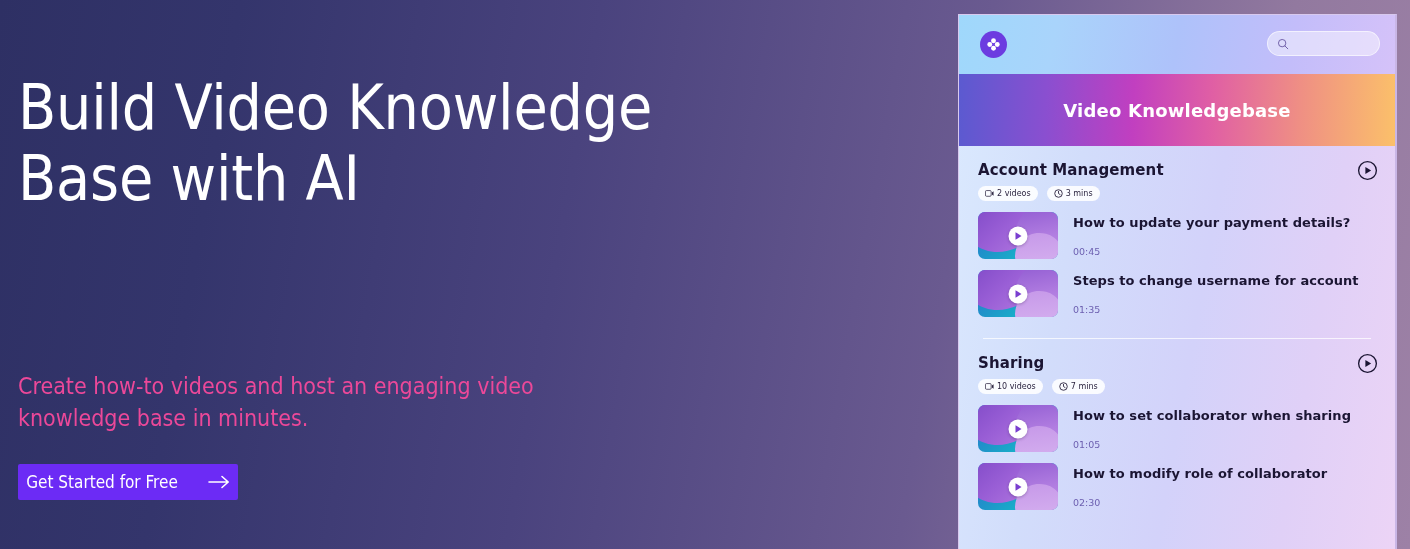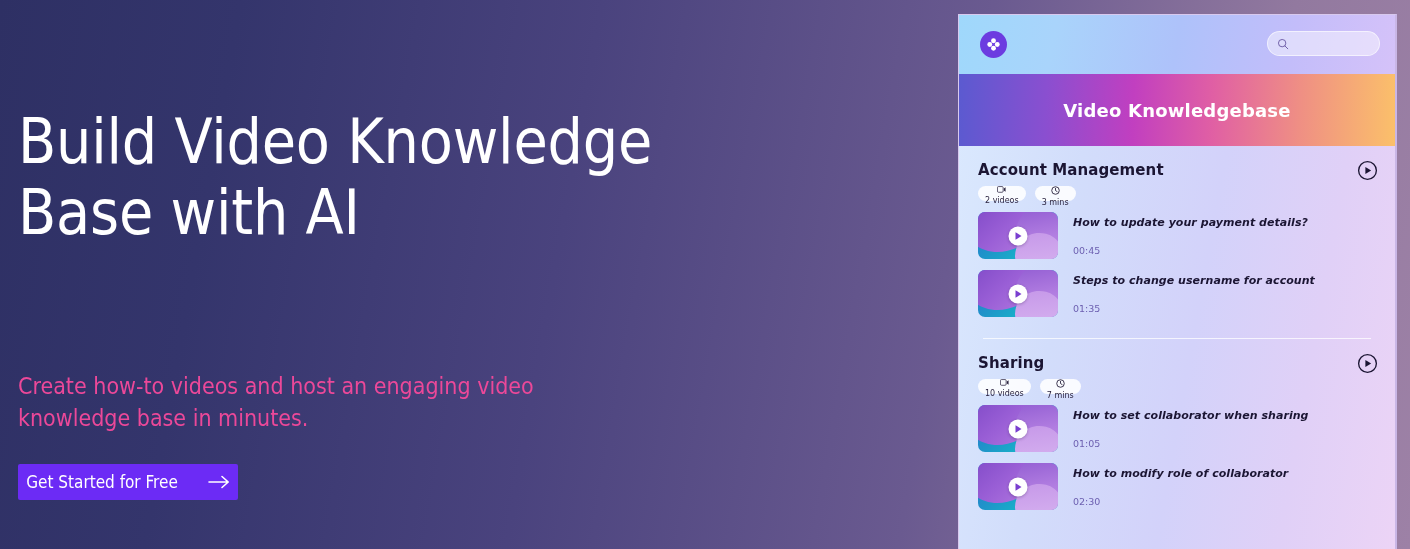--- a/index.html
+++ b/index.html
@@ -9,21 +9,21 @@
     background: linear-gradient(100deg,#2e3064 0%, #34356c 16%, #4a437e 40%, #6a5a90 66%, #92799f 86%, #9d81a6 100%);
     position:relative;
   }
 
   
   .hero{ position:absolute; left:18px; top:0; width:900px; height:549px; }
   .headline{
     position:absolute; left:0; top:72px; width:760px;
     font-family:"DejaVu Sans Condensed","Liberation Sans", sans-serif;
     font-size:62px; font-weight:300; line-height:71px; color:#ffffff;
-    letter-spacing:-0.2px; white-space:pre-line;margin-top:34px;
+    letter-spacing:-0.2px; white-space:pre-line;
   }
   .subtext{
     position:absolute; left:0; top:370px; width:560px;
     font-family:"DejaVu Sans Condensed","Liberation Sans", sans-serif;
     font-size:23px; font-weight:400; line-height:32px; color:#ec4899;
     white-space:pre-line;
   }
   .cta{
     position:absolute; left:0; top:464px;
     width:220px; height:36px; border:none; border-radius:2px;
@@ -75,21 +75,21 @@
     font-size:15px; font-weight:700; color:#1b1533; letter-spacing:.1px;
   }
   .section-play{
     position:absolute; right:-2px; top:-1px; width:21px; height:21px; cursor:pointer;
   }
   .badges{ display:flex; gap:9px; margin-top:7px; }
   .badge{
     height:15px; padding:0 7px; border-radius:8px; background:rgba(255,255,255,.88);
     display:flex; align-items:center; gap:3px;
     font-family:"DejaVu Sans","Liberation Sans", sans-serif;
-    font-size:8px; font-weight:500; color:#2b2440; white-space:nowrap;flex-direction:column;
+    font-size:8px; font-weight:500; color:#2b2440; white-space:nowrap;
   }
   .badge svg{ display:block; flex:none; }
 
   .video-list{ margin-top:11px; }
   .video-row{ display:flex; align-items:center; gap:15px; margin-bottom:11px; cursor:pointer; }
   .thumb{
     position:relative; width:80px; height:47px; border-radius:7px; flex:none; overflow:hidden;
     background: linear-gradient(135deg,#2b6fd6 0%, #1f93c9 38%, #18b1c9 70%, #13b9c4 100%);
   }
   .thumb .rib1{
@@ -109,21 +109,21 @@
   }
   .thumb-play{
     position:absolute; left:50%; top:50%; transform:translate(-50%,-50%);
     width:19px; height:19px; border-radius:50%; background:#fff;
     display:flex; align-items:center; justify-content:center;
     box-shadow:0 1px 3px rgba(40,20,70,.3);
   }
   .video-meta{ min-width:0; }
   .video-title{
     font-family:"DejaVu Sans","Liberation Sans", sans-serif;
-    font-size:11px; font-weight:700; color:#1b1533; letter-spacing:.05px;font-style:italic;
+    font-size:13px; font-weight:700; color:#1b1533; letter-spacing:.05px;
   }
   .video-duration{
     margin-top:16px;
     font-family:"DejaVu Sans","Liberation Sans", sans-serif;
     font-size:9.5px; font-weight:500; color:#6c5fb0;
   }
   .divider{ height:1px; background:rgba(255,255,255,.75); margin:4px 24px 0 24px; }
 </style>
 </head>
 <body>

